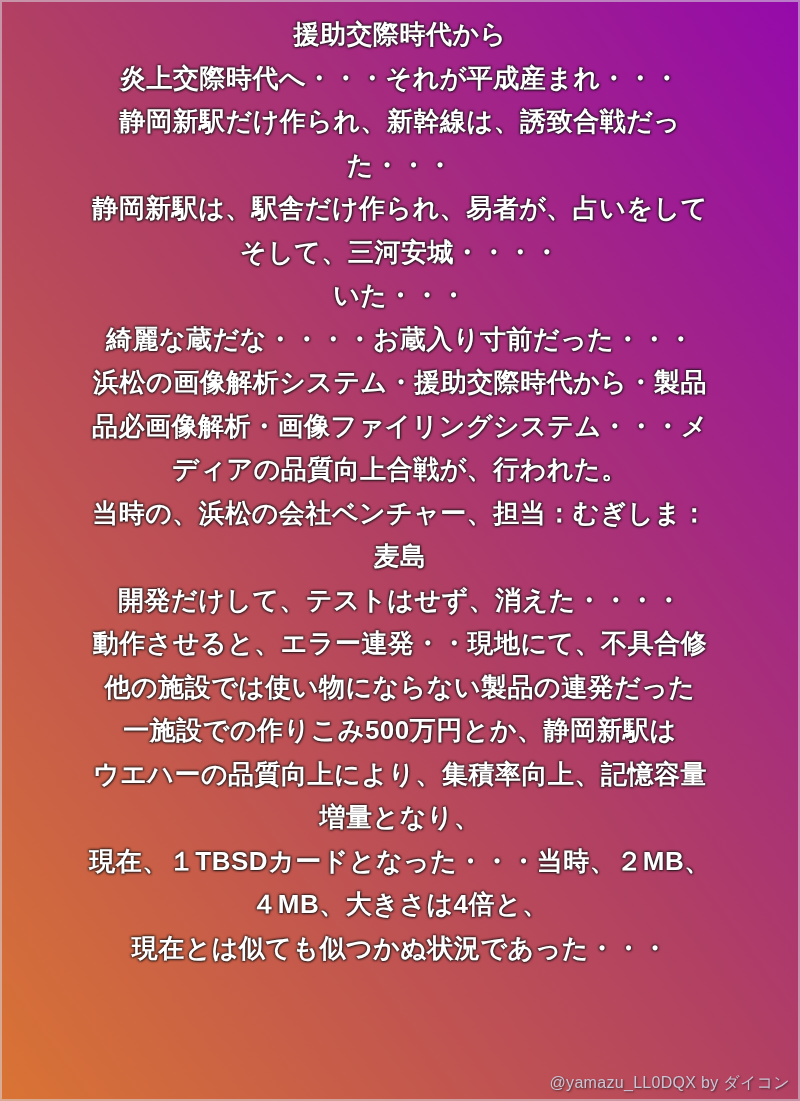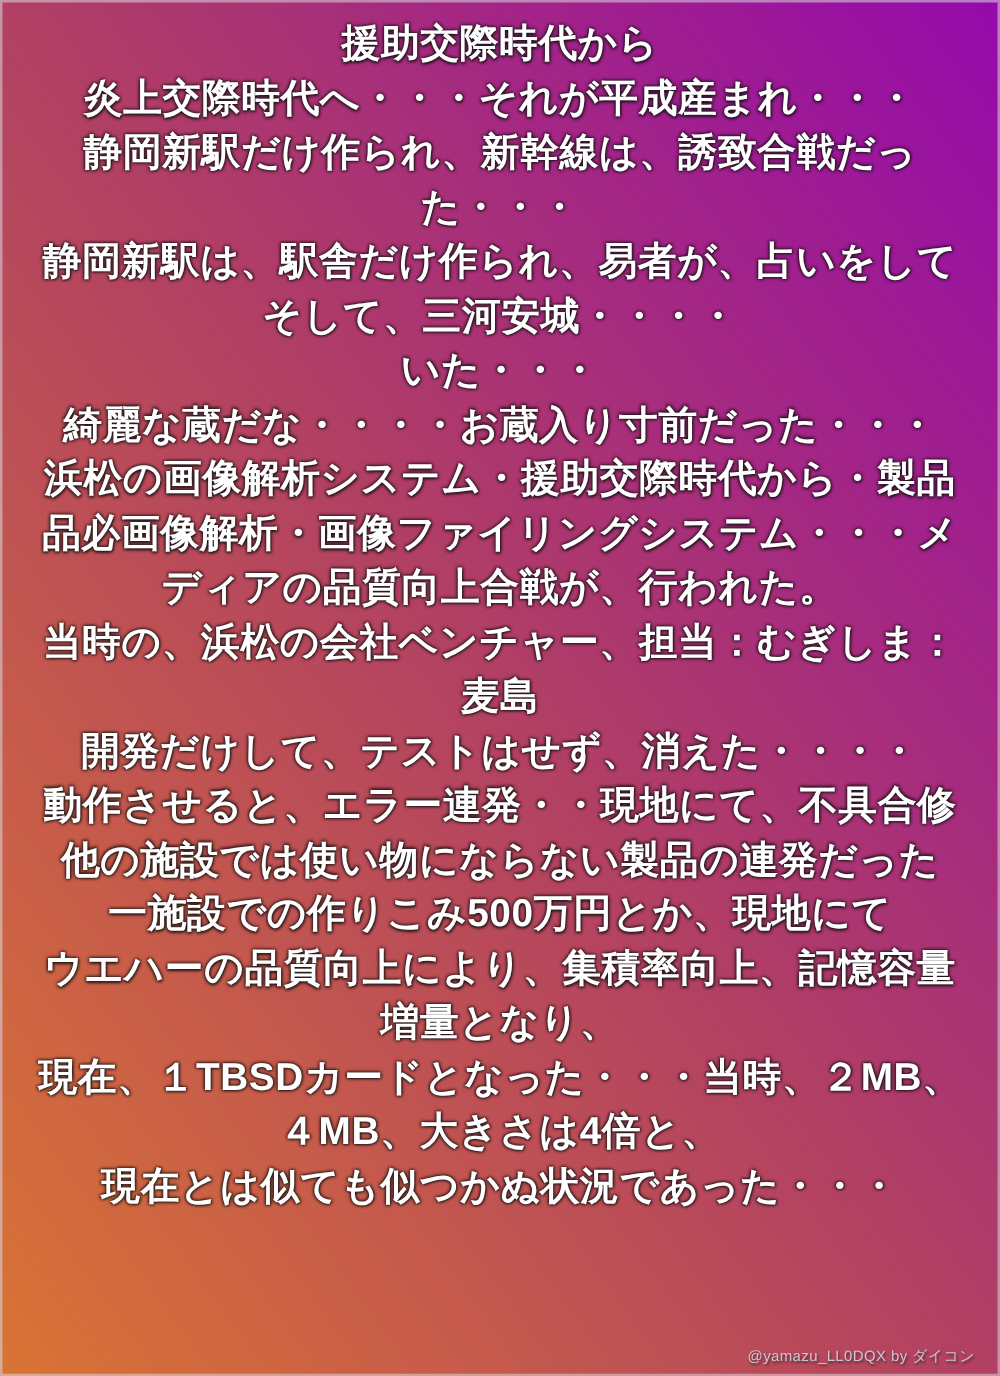--- a/index.html
+++ b/index.html
@@ -22,37 +22,37 @@
   }
   .text-block {
     position: absolute;
     top: 13px;
     left: 0;
     right: 0;
     text-align: center;
   }
   .text-line {
     color: #ffffff;
-    font-size: 31px;
+    font-size: 26px;
     font-weight: bold;
     line-height: 43.5px;
     white-space: nowrap;
     letter-spacing: 0.5px;
     text-shadow:
       0 0 3px rgba(20,20,20,0.55),
       1px 1px 2px rgba(20,20,20,0.6),
       -1px -1px 2px rgba(20,20,20,0.4),
       1px -1px 2px rgba(20,20,20,0.4),
       -1px 1px 2px rgba(20,20,20,0.4);
   }
   .watermark {
     position: absolute;
-    right: 20px;
+    right: 10px;
     bottom: 7px;
-    font-size: 12px;
+    font-size: 16px;
     color: #cdc4d4;
     letter-spacing: 0.3px;
     text-shadow: 1px 1px 2px rgba(30,30,30,0.7);
   }
 </style>
 </head>
 <body>
 
 <div class="card">
   <div class="text-block">
@@ -65,21 +65,21 @@
     <div class="text-line">いた・・・</div>
     <div class="text-line">綺麗な蔵だな・・・・お蔵入り寸前だった・・・</div>
     <div class="text-line">浜松の画像解析システム・援助交際時代から・製品</div>
     <div class="text-line">品必画像解析・画像ファイリングシステム・・・メ</div>
     <div class="text-line">ディアの品質向上合戦が、行われた。</div>
     <div class="text-line">当時の、浜松の会社ベンチャー、担当：むぎしま：</div>
     <div class="text-line">麦島</div>
     <div class="text-line">開発だけして、テストはせず、消えた・・・・</div>
     <div class="text-line">動作させると、エラー連発・・現地にて、不具合修</div>
     <div class="text-line">他の施設では使い物にならない製品の連発だった</div>
-    <div class="text-line">一施設での作りこみ500万円とか、現地にて</div>
+    <div class="text-line">一施設での作りこみ500万円とか、静岡新駅は</div>
     <div class="text-line">ウエハーの品質向上により、集積率向上、記憶容量</div>
     <div class="text-line">増量となり、</div>
     <div class="text-line">現在、１TBSDカードとなった・・・当時、２MB、</div>
     <div class="text-line">４MB、大きさは4倍と、</div>
     <div class="text-line">現在とは似ても似つかぬ状況であった・・・</div>
   </div>
   <div class="watermark">@yamazu_LL0DQX by ダイコン</div>
 </div>
 
 </body></html>

